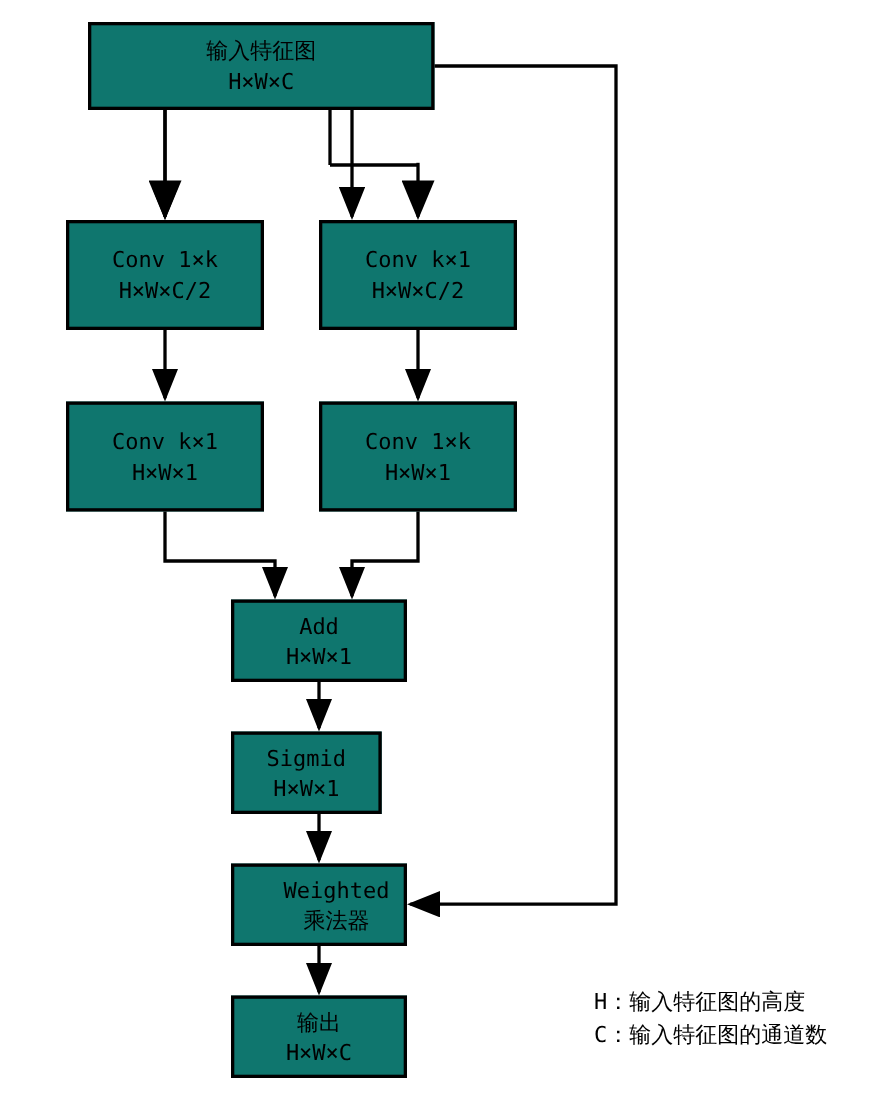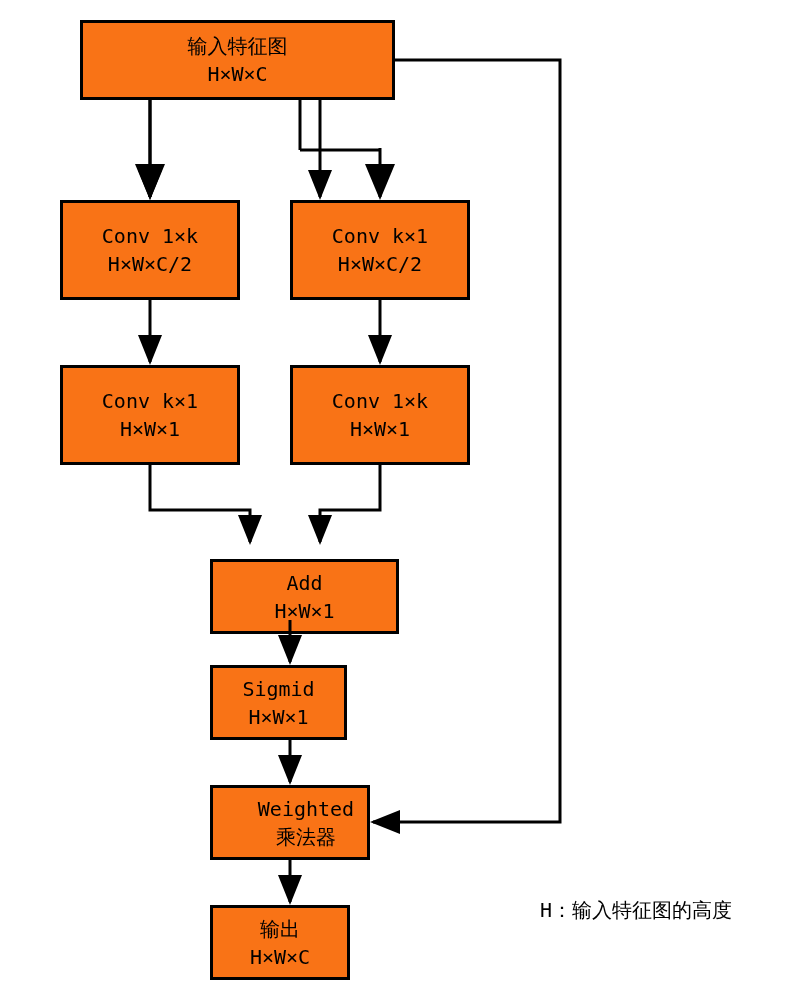--- a/index.html
+++ b/index.html
@@ -10,21 +10,21 @@
     body {
       width: 809px;
       height: 1000px;
       background: #fff;
       font-family: "SimHei", "Microsoft YaHei", monospace, sans-serif;
       position: relative;
     }
     .node {
       position: absolute;
       border: 3px solid #000;
-      background: #f97316;
+      background: #0f766e;
       display: flex;
       flex-direction: column;
       align-items: center;
       justify-content: center;
       text-align: center;
       font-size: 20px;
       line-height: 1.4;
     }
     .legend {
       position: absolute;
@@ -62,42 +62,43 @@
 <div class="node" style="left:60px; top:365px; width:180px; height:100px;">
   <div>Conv k×1</div>
   <div>H×W×1</div>
 </div>
 
 <div class="node" style="left:290px; top:365px; width:180px; height:100px;">
   <div>Conv 1×k</div>
   <div>H×W×1</div>
 </div>
 
-<div class="node" style="left:210px; top:559px; width:189px; height:75px;">
+<div class="node" style="left:210px; top:545px; width:160px; height:75px;">
   <div>Add</div>
   <div>H×W×1</div>
 </div>
 
 <div class="node" style="left:210px; top:665px; width:137px; height:75px;">
   <div>Sigmid</div>
   <div>H×W×1</div>
 </div>
 
 <div class="node" style="left:210px; top:785px; width:160px; height:75px;padding-left:32px;">
   <div>Weighted</div>
   <div>乘法器</div>
 </div>
 
-<div class="node" style="left:210px; top:905px; width:140px; height:75px;">
+<div class="node" style="left:210px; top:905px; width:160px; height:75px;">
   <div>输出</div>
   <div>H×W×C</div>
 </div>
 
 <div class="legend" style="left:540px; top:895px;">
   <div>H：输入特征图的高度</div>
+  <div>C：输入特征图的通道数</div>
 </div>
 
 <svg class="arrows">
   <defs>
     <marker id="arrowhead" markerWidth="12" markerHeight="10" refX="11" refY="5" orient="auto">
       <polygon points="0 0, 12 5, 0 10" fill="#000"></polygon>
     </marker>
   </defs>
 
   <line x1="150" y1="100" x2="150" y2="197" stroke="#000" stroke-width="3" marker-end="url(#arrowhead)"></line>

